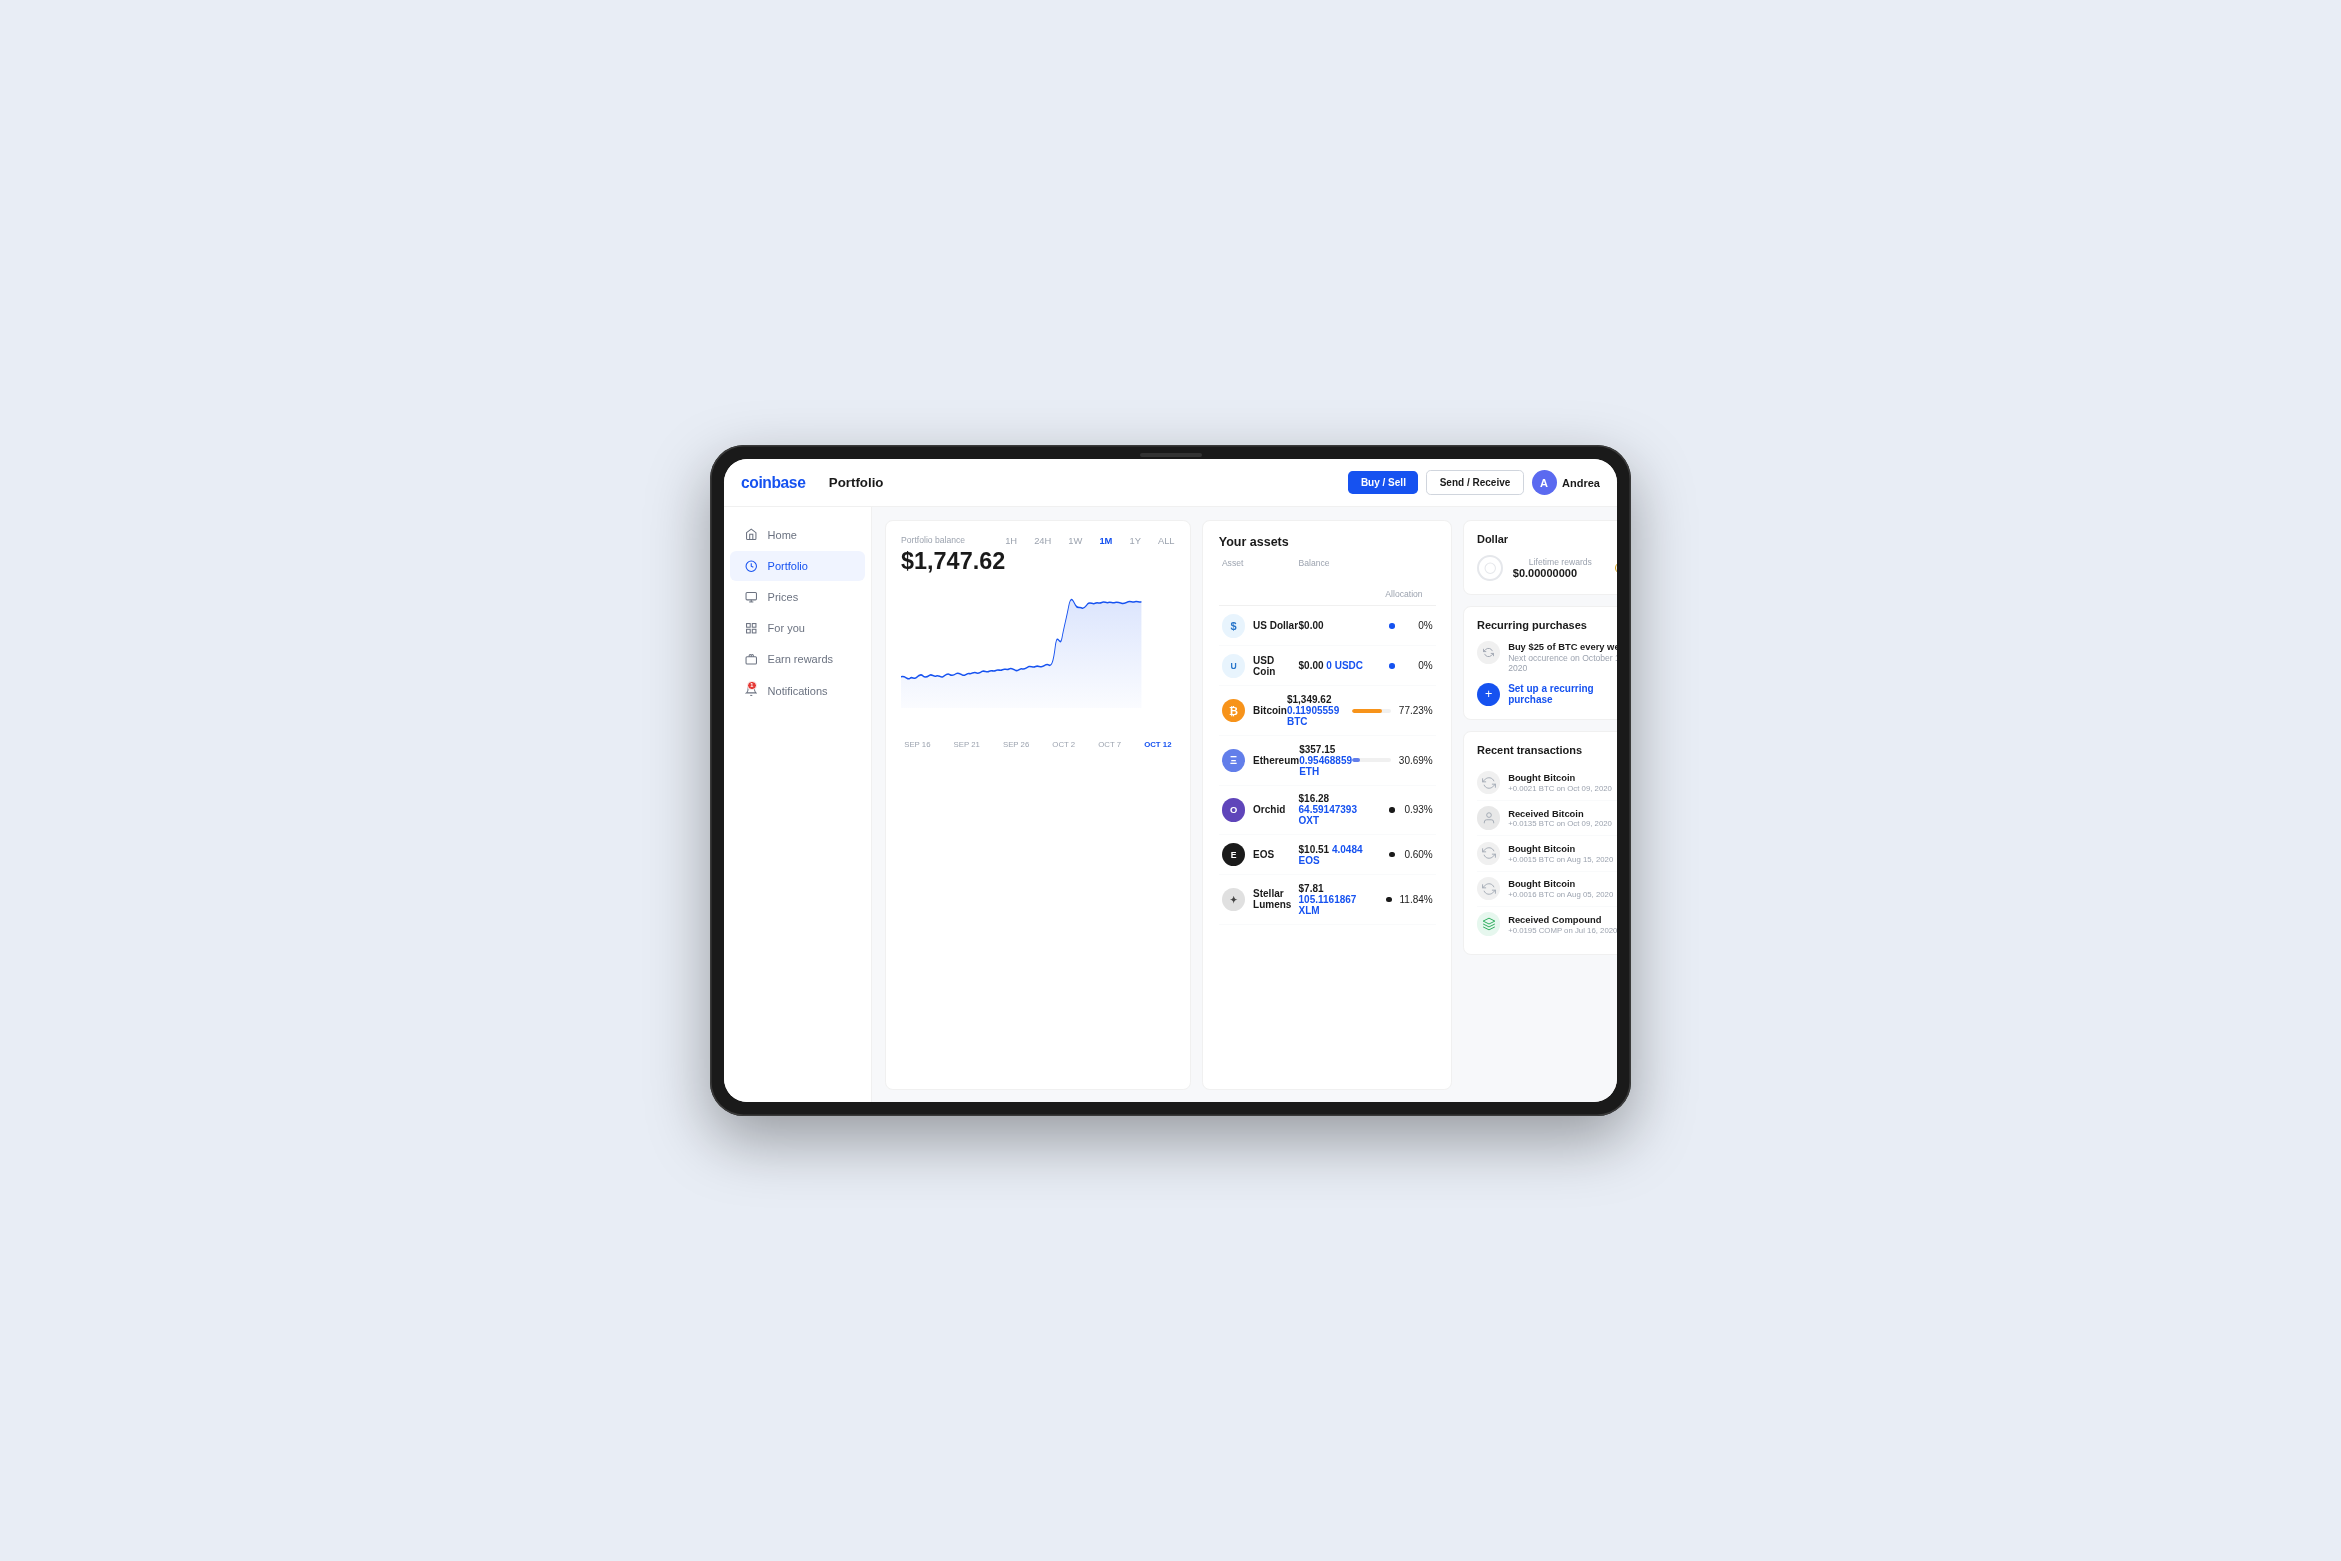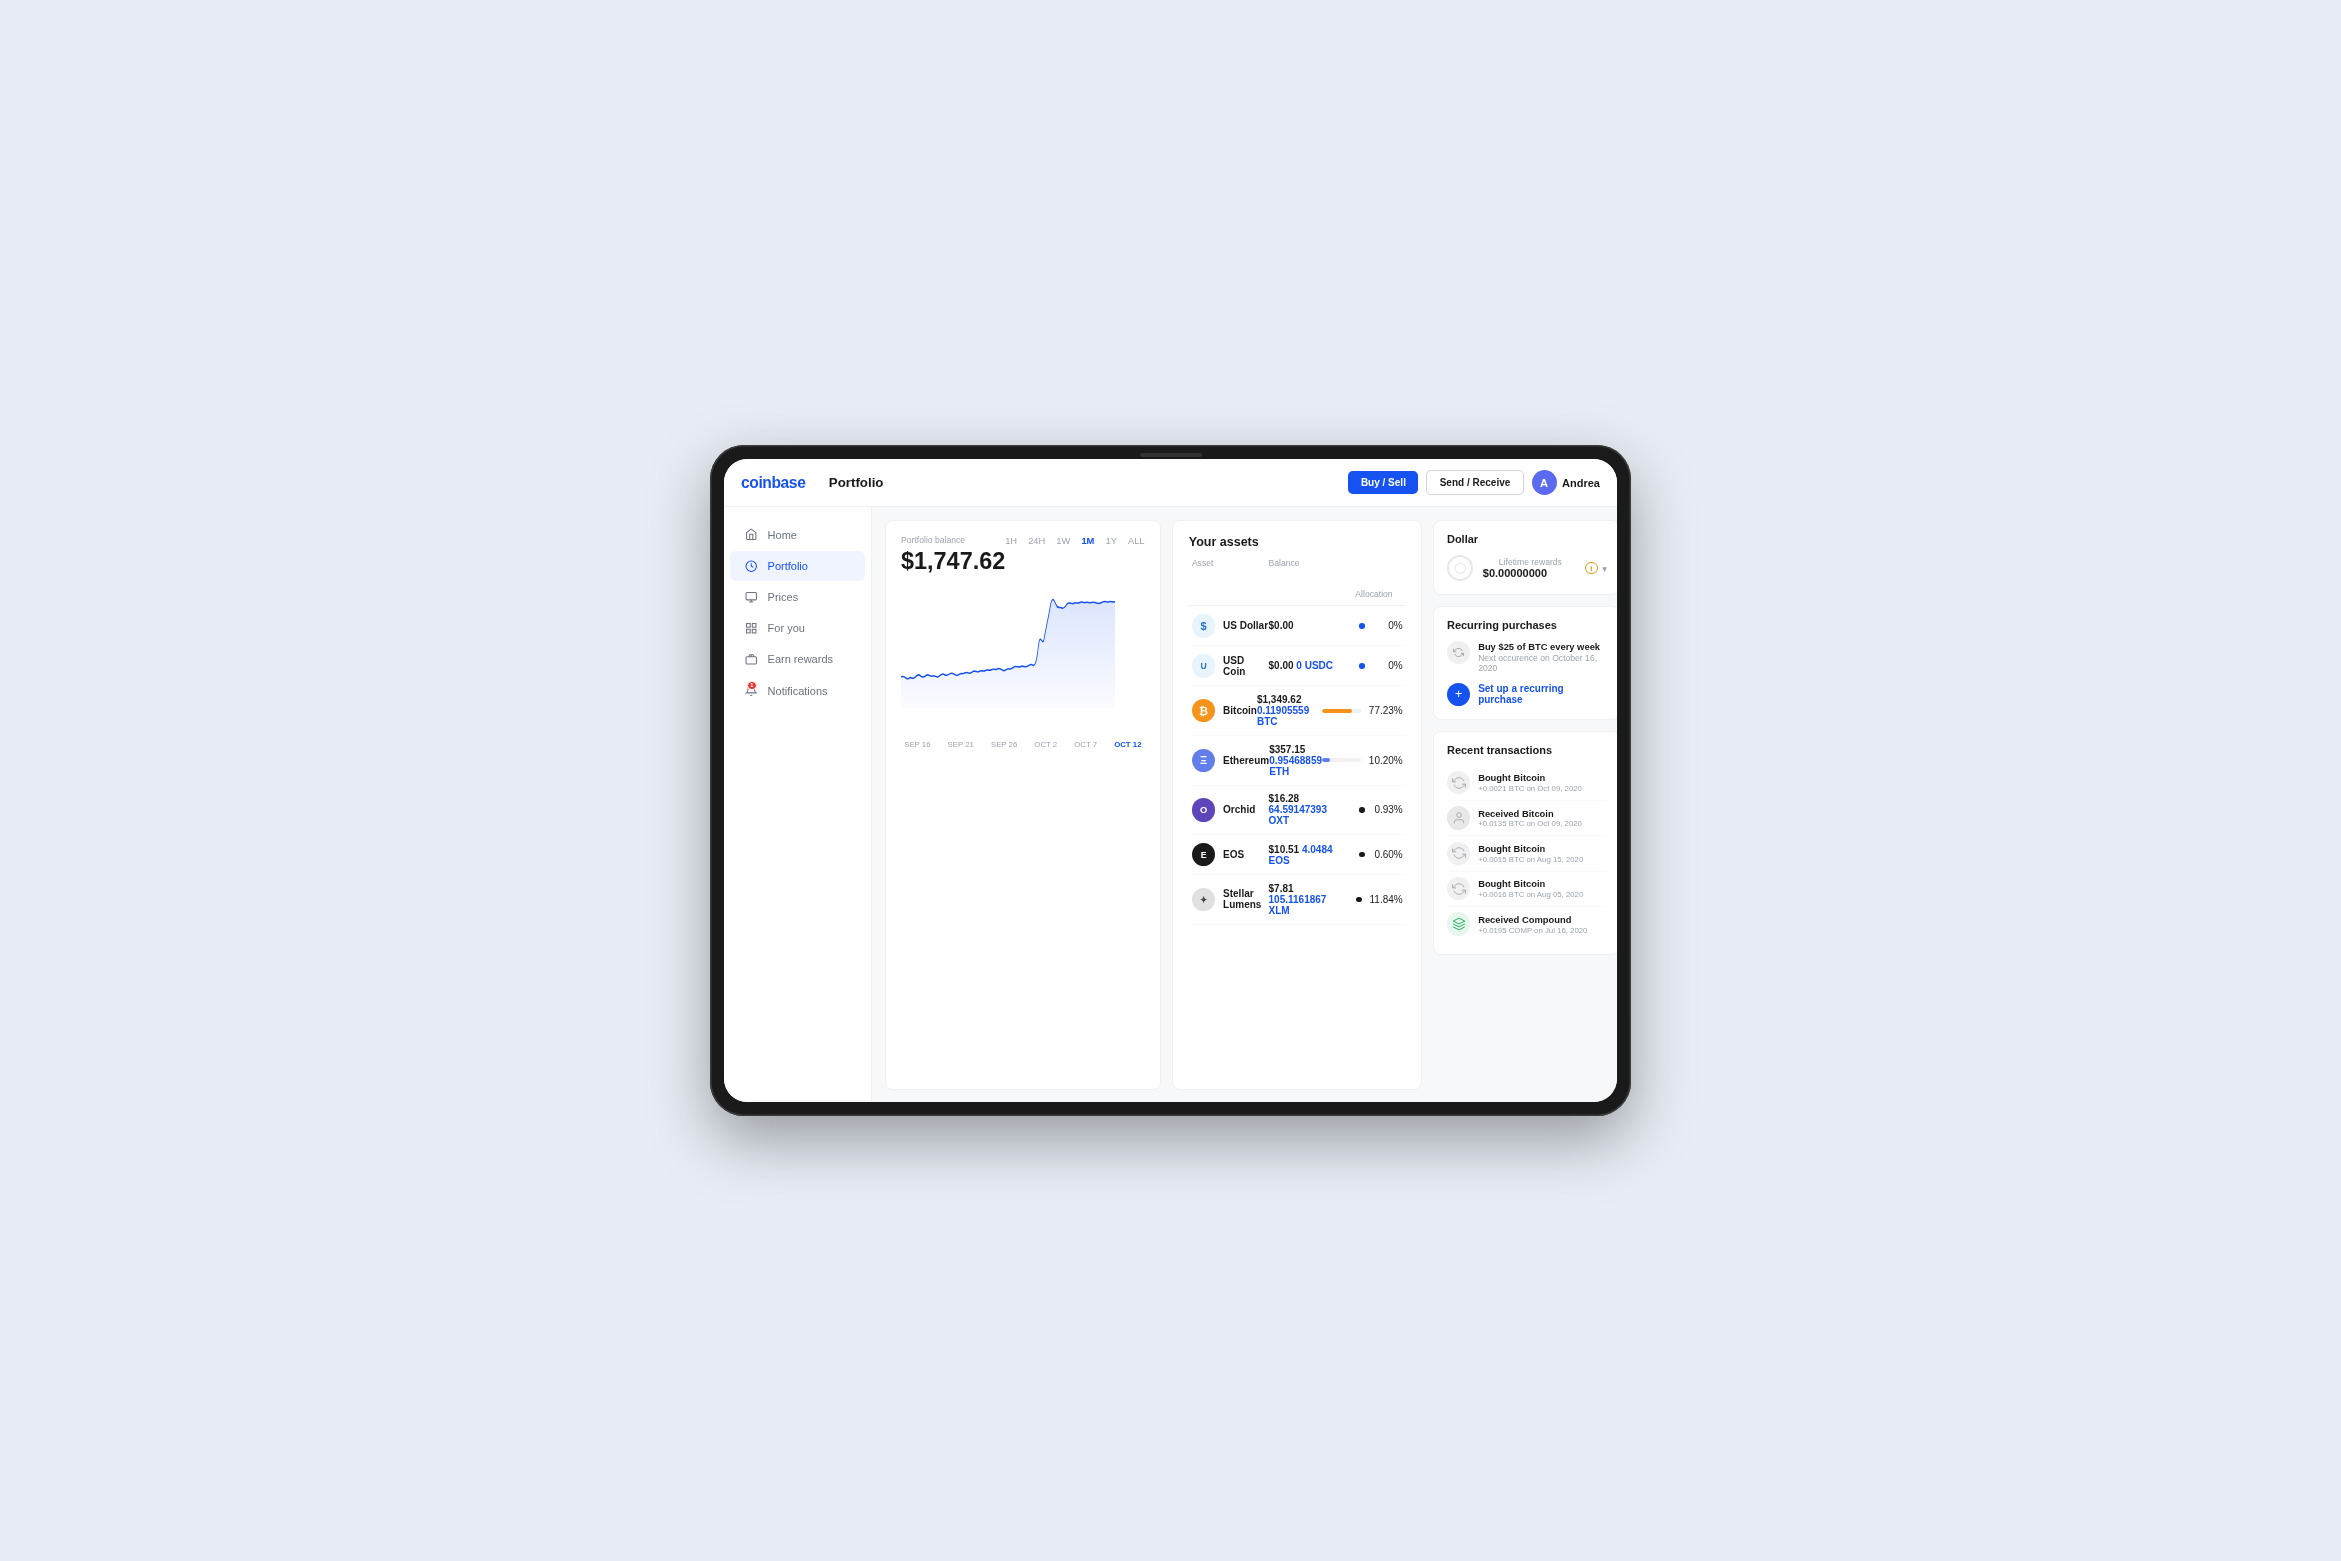--- a/index.html
+++ b/index.html
@@ -197,21 +197,21 @@
       color: #9ca3af;
       margin-bottom: 3.1px;
     }
     .balance-amount {
       font-size: 23.4px;
       font-weight: 700;
       color: #1a1a1a;
     }
     .time-filters {
       display: flex;
-      gap: 11px;
+      gap: 17px;
       align-items: flex-start;
     }
     .time-filter {
       font-size: 9.4px;
       color: #9ca3af;
       cursor: pointer;
       font-weight: 500;
     }
     .time-filter.active {
       color: #1652f0;
@@ -670,21 +670,21 @@
                 <div class="asset-icon" style="background:#627eea;color:white;">Ξ</div>
                 <span class="asset-name">Ethereum</span>
               </div>
               <div class="asset-balance-cell">
                 <span class="asset-usd">$357.15 <span style="color:#1652f0;">0.95468859 ETH</span></span>
               </div>
               <div class="asset-alloc-cell">
                 <div class="alloc-bar">
                   <div class="alloc-fill" style="width:20%;background:#627eea;"></div>
                 </div>
-                <span class="alloc-pct">10.20%</span>
+                <span class="alloc-pct">30.69%</span>
               </div>
             </div>
 
             <div class="asset-row">
               <div class="asset-name-cell">
                 <div class="asset-icon" style="background:#5f45ba;color:white;font-size:9.4px;">O</div>
                 <span class="asset-name">Orchid</span>
               </div>
               <div class="asset-balance-cell">
                 <span class="asset-usd">$16.28 <span style="color:#1652f0;">64.59147393 OXT</span></span>

